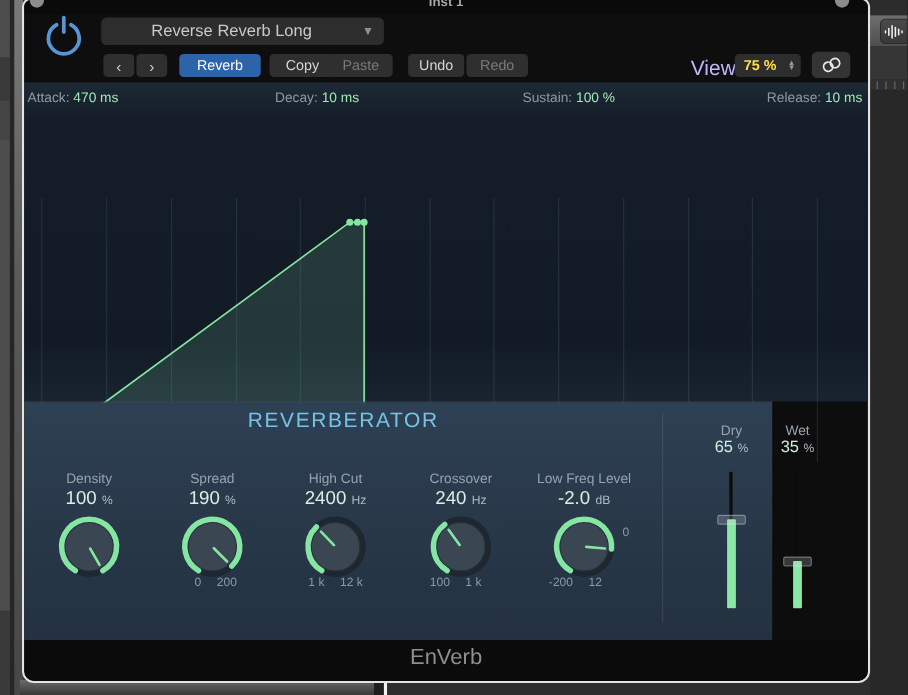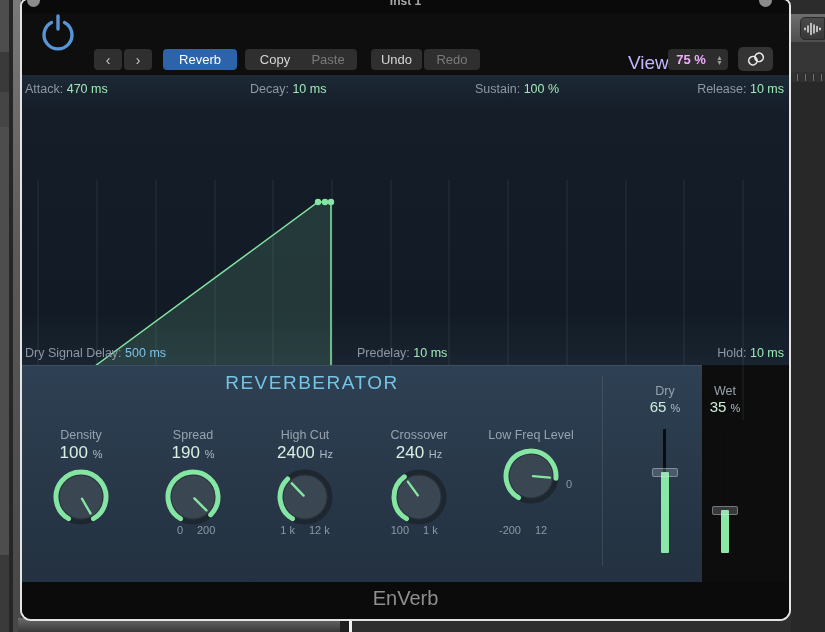--- a/index.html
+++ b/index.html
@@ -49,21 +49,21 @@
   .preset-box .pv { flex:1; text-align:center; }
   .preset-box .chev { color:#8f8f8f; font-size:11px; margin-right:9px; }
   .cbtn { position:absolute; top:36px; height:21px; background:#2f2f2f; border:none; border-radius:4px;
           color:#d6d6d6; font-size:13px; font-family:inherit; text-align:center; cursor:pointer; }
   .cbtn.dim { color:#7a7a7a; }
   .cbtn.blue { background:#2d64a9; color:#fff; }
   .arrowbtn { font-size:14px; color:#cccccc; padding-top:1px; }
   .view-label { position:absolute; top:39px; left:606px; color:#c4b5fd; font-size:19px; }
   .stepper { position:absolute; left:646px; top:36px; width:60px; height:21px; background:#2d2d2d;
              border-radius:4px; display:flex; align-items:center; cursor:pointer; }
-  .stepper .val { flex:1; text-align:center; color:#f0abfc; font-size:13px; font-weight:bold; }
+  .stepper .val { flex:1; text-align:center; color:#fde047; font-size:13px; font-weight:bold; }
   .stepper .arrows { width:14px; display:flex; flex-direction:column; align-items:center;
                      color:#9a9a9a; font-size:7px; line-height:5px; padding-right:3px; }
   .linkbtn { position:absolute; left:716px; top:34px; width:35px; height:24px; background:#343434;
              border:none; border-radius:5px; cursor:pointer; display:flex; align-items:center; justify-content:center; }
 
   
   .env { position:absolute; left:0; top:75px; width:767px; height:290px;
          background:linear-gradient(#1d2936 0%, #141d28 12%, #121b25 82%, #192430 100%); }
   .env-row { position:absolute; left:0; width:774px; height:18px; font-size:12.5px; }
   .env-row .pp { position:absolute; white-space:nowrap; }
@@ -149,20 +149,24 @@
     </div>
 
     <div class="chrome">
       <button class="power-btn">
         <svg width="40" height="40" viewBox="0 0 40 40">
           <path d="M 13.5 9.5 A 14 14 0 1 0 26.5 9.5" fill="none" stroke="#5795d4" stroke-width="3.4" stroke-linecap="round"></path>
           <line x1="20" y1="3" x2="20" y2="16" stroke="#5795d4" stroke-width="3.4" stroke-linecap="round"></line>
         </svg>
       </button>
 
+      <div class="preset-box">
+        <span class="pv">Reverse Reverb Long</span>
+        <span class="chev">▼</span>
+      </div>
 
       <button class="cbtn arrowbtn" style="left:72px; width:28px;">‹</button>
       <button class="cbtn arrowbtn" style="left:102px; width:28px;">›</button>
       <button class="cbtn blue" style="left:141px; width:74px;">Reverb</button>
       <button class="cbtn" style="left:223px; width:60px;">Copy</button>
       <button class="cbtn dim" style="left:277px; width:58px;">Paste</button>
       <button class="cbtn" style="left:349px; width:51px;">Undo</button>
       <button class="cbtn dim" style="left:402px; width:56px;">Redo</button>
 
       <span class="view-label">View:</span>
@@ -209,25 +213,20 @@
           <polygon points="20,230 296,27 309,27 309,230" fill="rgba(130,210,160,0.16)"></polygon>
           <polyline points="20,231 309,231" fill="none" stroke="#85e6a3" stroke-width="1.5"></polyline>
           <polyline points="20,230 296,27 309,27 309,236" fill="none" stroke="#85e6a3" stroke-width="1.5"></polyline>
           <circle cx="20" cy="230" r="3.2" fill="#85e6a3"></circle>
           <circle cx="296" cy="27" r="3.2" fill="#85e6a3"></circle>
           <circle cx="303" cy="27" r="3.2" fill="#85e6a3"></circle>
           <circle cx="309" cy="27" r="3.2" fill="#85e6a3"></circle>
           <circle cx="315" cy="231" r="3.2" fill="#85e6a3"></circle>
           <circle cx="309" cy="241" r="3.2" fill="#6fb9e6"></circle>
         </svg>
-      <div class="env-row" style="top:271px;" id="env-bottom-row">
-          <span class="pp" style="left: 3px;"><span class="lab">Dry Signal Delay: </span><span class="val blue">500 ms</span></span>
-          <span class="pp" style="left: 335px;"><span class="lab">Predelay: </span><span class="val">10 ms</span></span>
-          <span class="pp" style="right: 12px;"><span class="lab">Hold: </span><span class="val">10 ms</span></span>
-        </div>
     </div>
 
     <div class="reverb">
       <div class="reverb-title">REVERBERATOR</div>
       <div class="reverb-divider"></div>
       <div id="knobs-zone">
           <div class="knob" style="left: -1px; top: 62px;">
             <div class="klabel">Density</div>
             <div class="kvalue">100 <span class="unit">%</span></div>
             <svg width="60" height="60" viewBox="0 0 60 60">
@@ -268,20 +267,21 @@
               <circle cx="30" cy="30" r="25" fill="none" stroke="#1e2730" stroke-width="5"></circle>
               <circle cx="30" cy="30" r="22" fill="#3a4651" stroke="#27313a" stroke-width="1"></circle>
               <path d="M 17.5 51.65063509461097 A 25 25 0 0 1 15.305368692688171 9.774575140626315" fill="none" stroke="#85e6a3" stroke-width="5" stroke-linecap="round"></path>
               <line x1="28.824429495415053" y1="28.381966011250107" x2="18.83208020644301" y2="14.628677106875998" stroke="#85e6a3" stroke-width="2.4" stroke-linecap="round"></line>
             </svg>
             <span class="smin">100</span>
             <span class="smax">1 k</span>
           </div>
           <div class="knob" style="left: 449px; top: 62px;">
             <div class="klabel">Low Freq Level</div>
+            <div class="kvalue">-2.0 <span class="unit">dB</span></div>
             <svg width="60" height="60" viewBox="0 0 60 60">
               <circle cx="30" cy="30" r="25" fill="none" stroke="#1e2730" stroke-width="5"></circle>
               <circle cx="30" cy="30" r="22" fill="#3a4651" stroke="#27313a" stroke-width="1"></circle>
               <path d="M 17.5 51.65063509461097 A 25 25 0 1 1 54.904867452293644 32.17889356869146" fill="none" stroke="#85e6a3" stroke-width="5" stroke-linecap="round"></path>
               <line x1="31.99238939618349" y1="30.174311485495316" x2="48.927699263743165" y2="31.655959112205508" stroke="#85e6a3" stroke-width="2.4" stroke-linecap="round"></line>
             </svg>
             <span class="smin">-200</span>
             <span class="smax">12</span>
             <span class="smark">0</span>
           </div>

